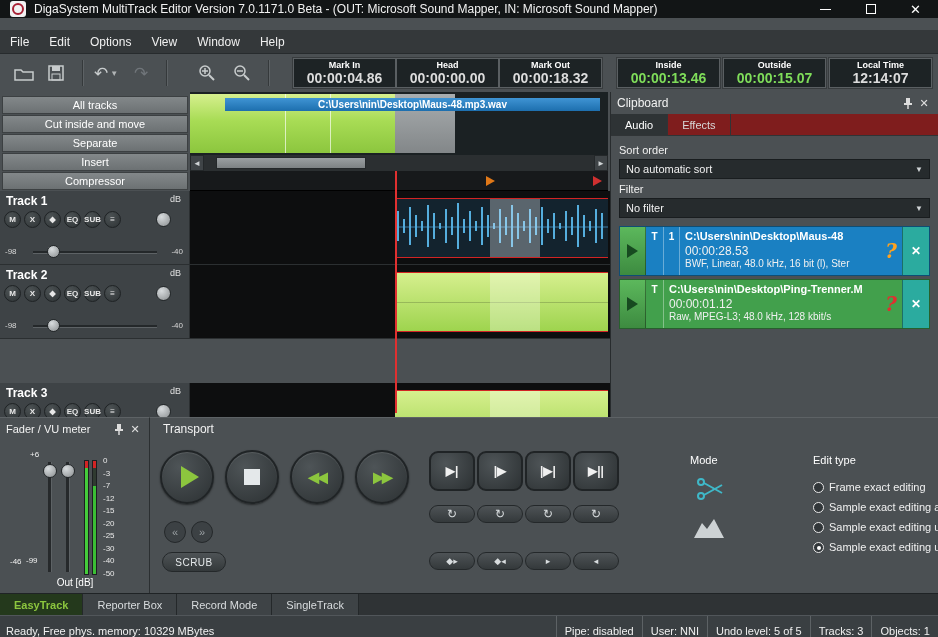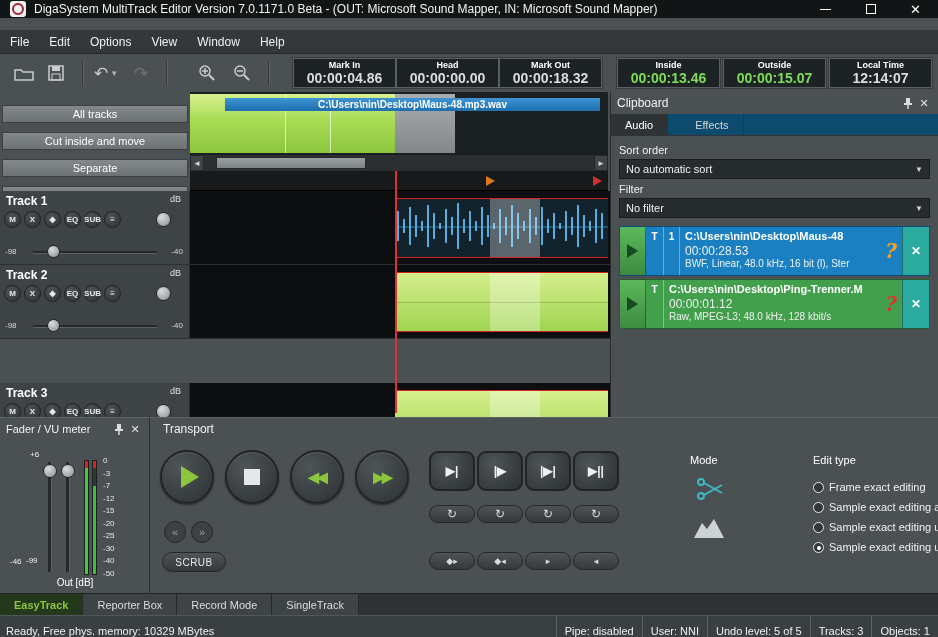--- a/index.html
+++ b/index.html
@@ -34,21 +34,21 @@
   .time-group { position:absolute; top:3px; height:32px; display:flex; gap:2px; background:#5a5f62;
                 padding:1px; border:1px solid #383c3e; }
   .time-box { width:101px; height:28px; background:#1d2325; display:flex; flex-direction:column;
               align-items:center; justify-content:center; }
   .time-label { font-size:9px; font-weight:bold; color:#fff; line-height:11px; }
   .time-value { font-size:14px; font-weight:bold; color:#dcdcdc; line-height:15px; }
   .time-value.green { color:#7fdd5a; }
 
   
   .edit-tools { position:absolute; left:0; top:92px; width:190px; height:99px; padding-top:4px; }
-  .edit-btn { width:186px; height:18px; margin:9px auto 1px; background:linear-gradient(#83888a,#6c7173);
+  .edit-btn { width:186px; height:18px; margin:0 auto 1px; background:linear-gradient(#83888a,#6c7173);
               border:1px solid #3c4042; color:#fff; font-size:11px; display:flex; align-items:center; justify-content:center; }
 
   
   .overview { position:absolute; left:190px; top:92px; width:418px; height:63px; background:#1b2123; }
   .ov-green { position:absolute; left:0; top:2px; width:205px; height:59px;
               background:linear-gradient(180deg,#d6ef8e 0%,#a8dc55 45%,#8cc63e 100%); }
   .ov-sep1 { position:absolute; left:95px; top:2px; width:1px; height:59px; background:rgba(255,255,255,.65); }
   .ov-sep2 { position:absolute; left:140px; top:2px; width:1px; height:59px; background:rgba(255,255,255,.65); }
   .ov-gray { position:absolute; left:205px; top:2px; width:60px; height:59px;
              background:linear-gradient(180deg,#b9bdbf,#8e9294); opacity:.9; }
@@ -93,21 +93,21 @@
   .region.green { background:linear-gradient(180deg,#d6ef8e,#9ed44e); }
   .region .midline { position:absolute; left:0; right:0; top:50%; height:1px; background:rgba(0,0,0,.18); }
   .selection { position:absolute; left:95px; top:0; width:50px; height:100%; background:rgba(255,255,255,.3); }
   .wave-svg { position:absolute; left:0; top:0; }
 
   
   .clipboard { position:absolute; left:610px; top:92px; width:328px; height:325px; background:#4b5053; border-left:1px solid #282c2e; }
   .panel-header { height:22px; display:flex; align-items:center; padding:0 6px; font-size:12px; color:#f2f2f2; }
   .panel-header .spacer { flex:1; }
   .icon-btn { width:16px; height:16px; display:flex; align-items:center; justify-content:center; color:#e0e0e0; font-size:11px; }
-  .clip-tabs { display:flex; height:22px; border-bottom:1px solid #303436; background:#0c4a6e;gap:13px; }
+  .clip-tabs { display:flex; height:22px; border-bottom:1px solid #303436; background:#7f1d1d; }
   .clip-tab { padding:0 14px; display:flex; align-items:center; font-size:11px; color:#d8d8d8; border-right:1px solid #303436; }
   .clip-tab.active { background:#2e3335; color:#fff; }
   .clip-body { padding:6px 8px; }
   .field-label { font-size:11px; color:#f0f0f0; margin:2px 0 3px; }
   .select { height:20px; background:#262b2d; border:1px solid #191d1f; display:flex; align-items:center;
             padding:0 6px; font-size:11px; color:#f0f0f0; margin-bottom:4px; }
   .select .caret { margin-left:auto; font-size:8px; color:#cfd3d5; }
   .entries { margin-top:8px; display:flex; flex-direction:column; gap:3px; }
   .entry { height:50px; display:flex; align-items:stretch; border:1px solid rgba(0,0,0,.4); }
   .entry.e1 { background:#1a80c2; }

